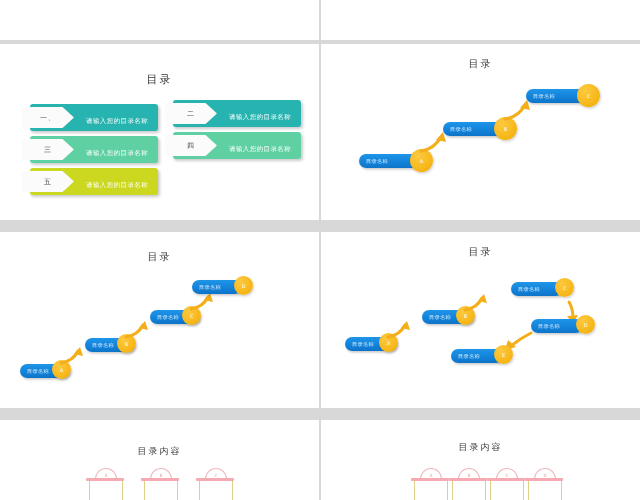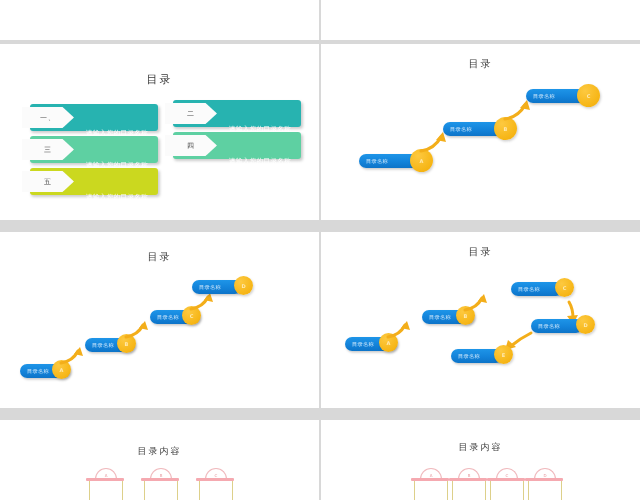--- a/index.html
+++ b/index.html
@@ -53,21 +53,21 @@
     background:#fbfbfb;
     box-shadow:1px 1px 2px rgba(0,0,0,.22);
     clip-path:polygon(0 0, 78% 0, 100% 50%, 78% 100%, 0 100%);
     display:flex;align-items:center;justify-content:center;
   }
   .banner .tab span{
     font-size:7px;color:#4d4d4d;letter-spacing:1px;
     font-family:"DejaVu Serif","Liberation Serif",serif;
   }
   .banner .btxt{
-    position:absolute;left:56px;top:16px;right:4px;height:27px;
+    position:absolute;left:56px;top:4px;right:4px;height:27px;
     display:flex;align-items:center;
     font-size:6.5px;color:#ffffff;letter-spacing:.4px;
   }
   .teal  {background:#27b3b0;}
   .mint  {background:#5ed0a2;}
   .lime  {background:#cbd81f;}
 
   
   .stair-bar{
     position:absolute;height:14px;border-radius:7px;

